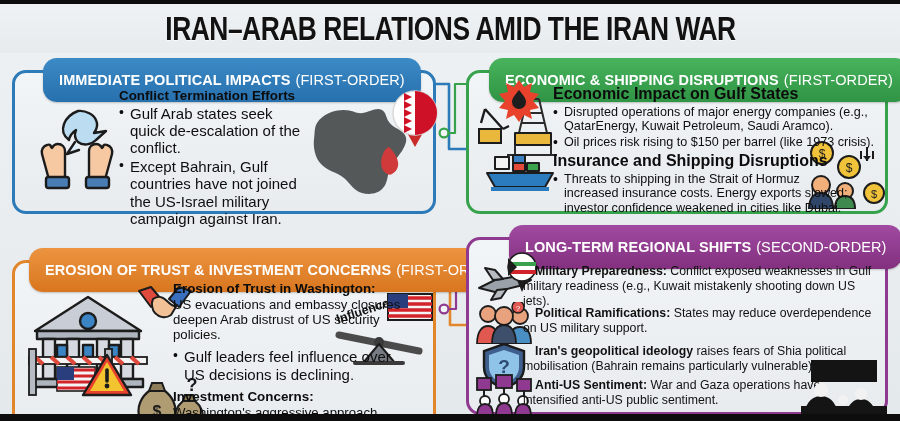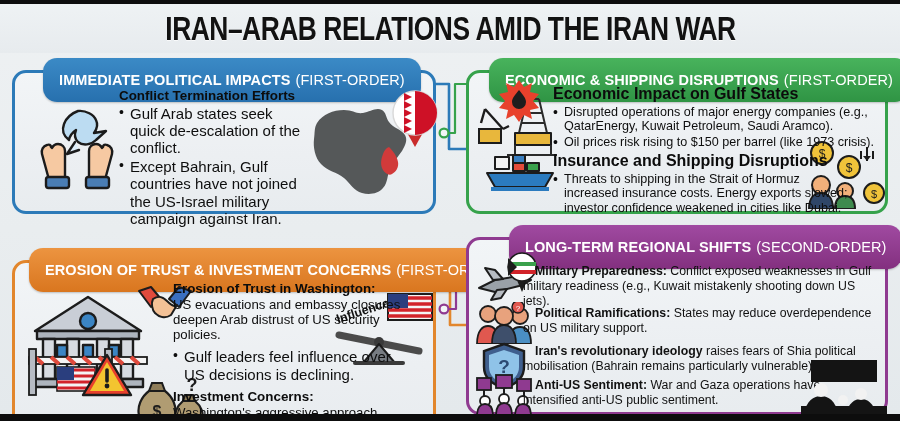--- a/index.html
+++ b/index.html
@@ -393,21 +393,21 @@
     </div>
 
     <div class="ico" style="left:12px; top:102px;">
       <svg width="46" height="48" viewBox="0 0 46 48">
         <path d="M23 2 L43 9 v16 c0 12 -10 18 -20 21 C13 43 3 37 3 25 V9z" fill="#3f5f8e" stroke="#1c1c1c" stroke-width="2.4"></path>
         <path d="M23 8 L38 13 v12 c0 9 -7 14 -15 17 C15 39 8 34 8 25 V13z" fill="#8fc3e8"></path>
         <text x="23" y="31" font-size="19" font-weight="bold" text-anchor="middle" font-family="Liberation Sans, sans-serif" fill="#2c4a72">?</text>
       </svg>
     </div>
     <div class="row4" style="top:104px;">
-      <b>Iran's revolutionary ideology</b>
+      <b>Iran's geopolitical ideology</b>
       <span>raises fears of Shia political mobilisation (Bahrain remains particularly vulnerable).</span>
     </div>
 
     <div class="ico" style="left:6px; top:134px;">
       <svg width="58" height="42" viewBox="0 0 58 42">
         <rect x="2" y="4" width="14" height="12" fill="#8f3a90" stroke="#1c1c1c" stroke-width="1.8"></rect>
         <rect x="21" y="1" width="16" height="13" fill="#8f3a90" stroke="#1c1c1c" stroke-width="1.8"></rect>
         <rect x="42" y="5" width="14" height="12" fill="#8f3a90" stroke="#1c1c1c" stroke-width="1.8"></rect>
         <path d="M9 16 v8 M29 14 v8 M49 17 v8" stroke="#1c1c1c" stroke-width="2"></path>
         <circle cx="10" cy="27" r="5" fill="#fff" stroke="#1c1c1c" stroke-width="1.8"></circle>

